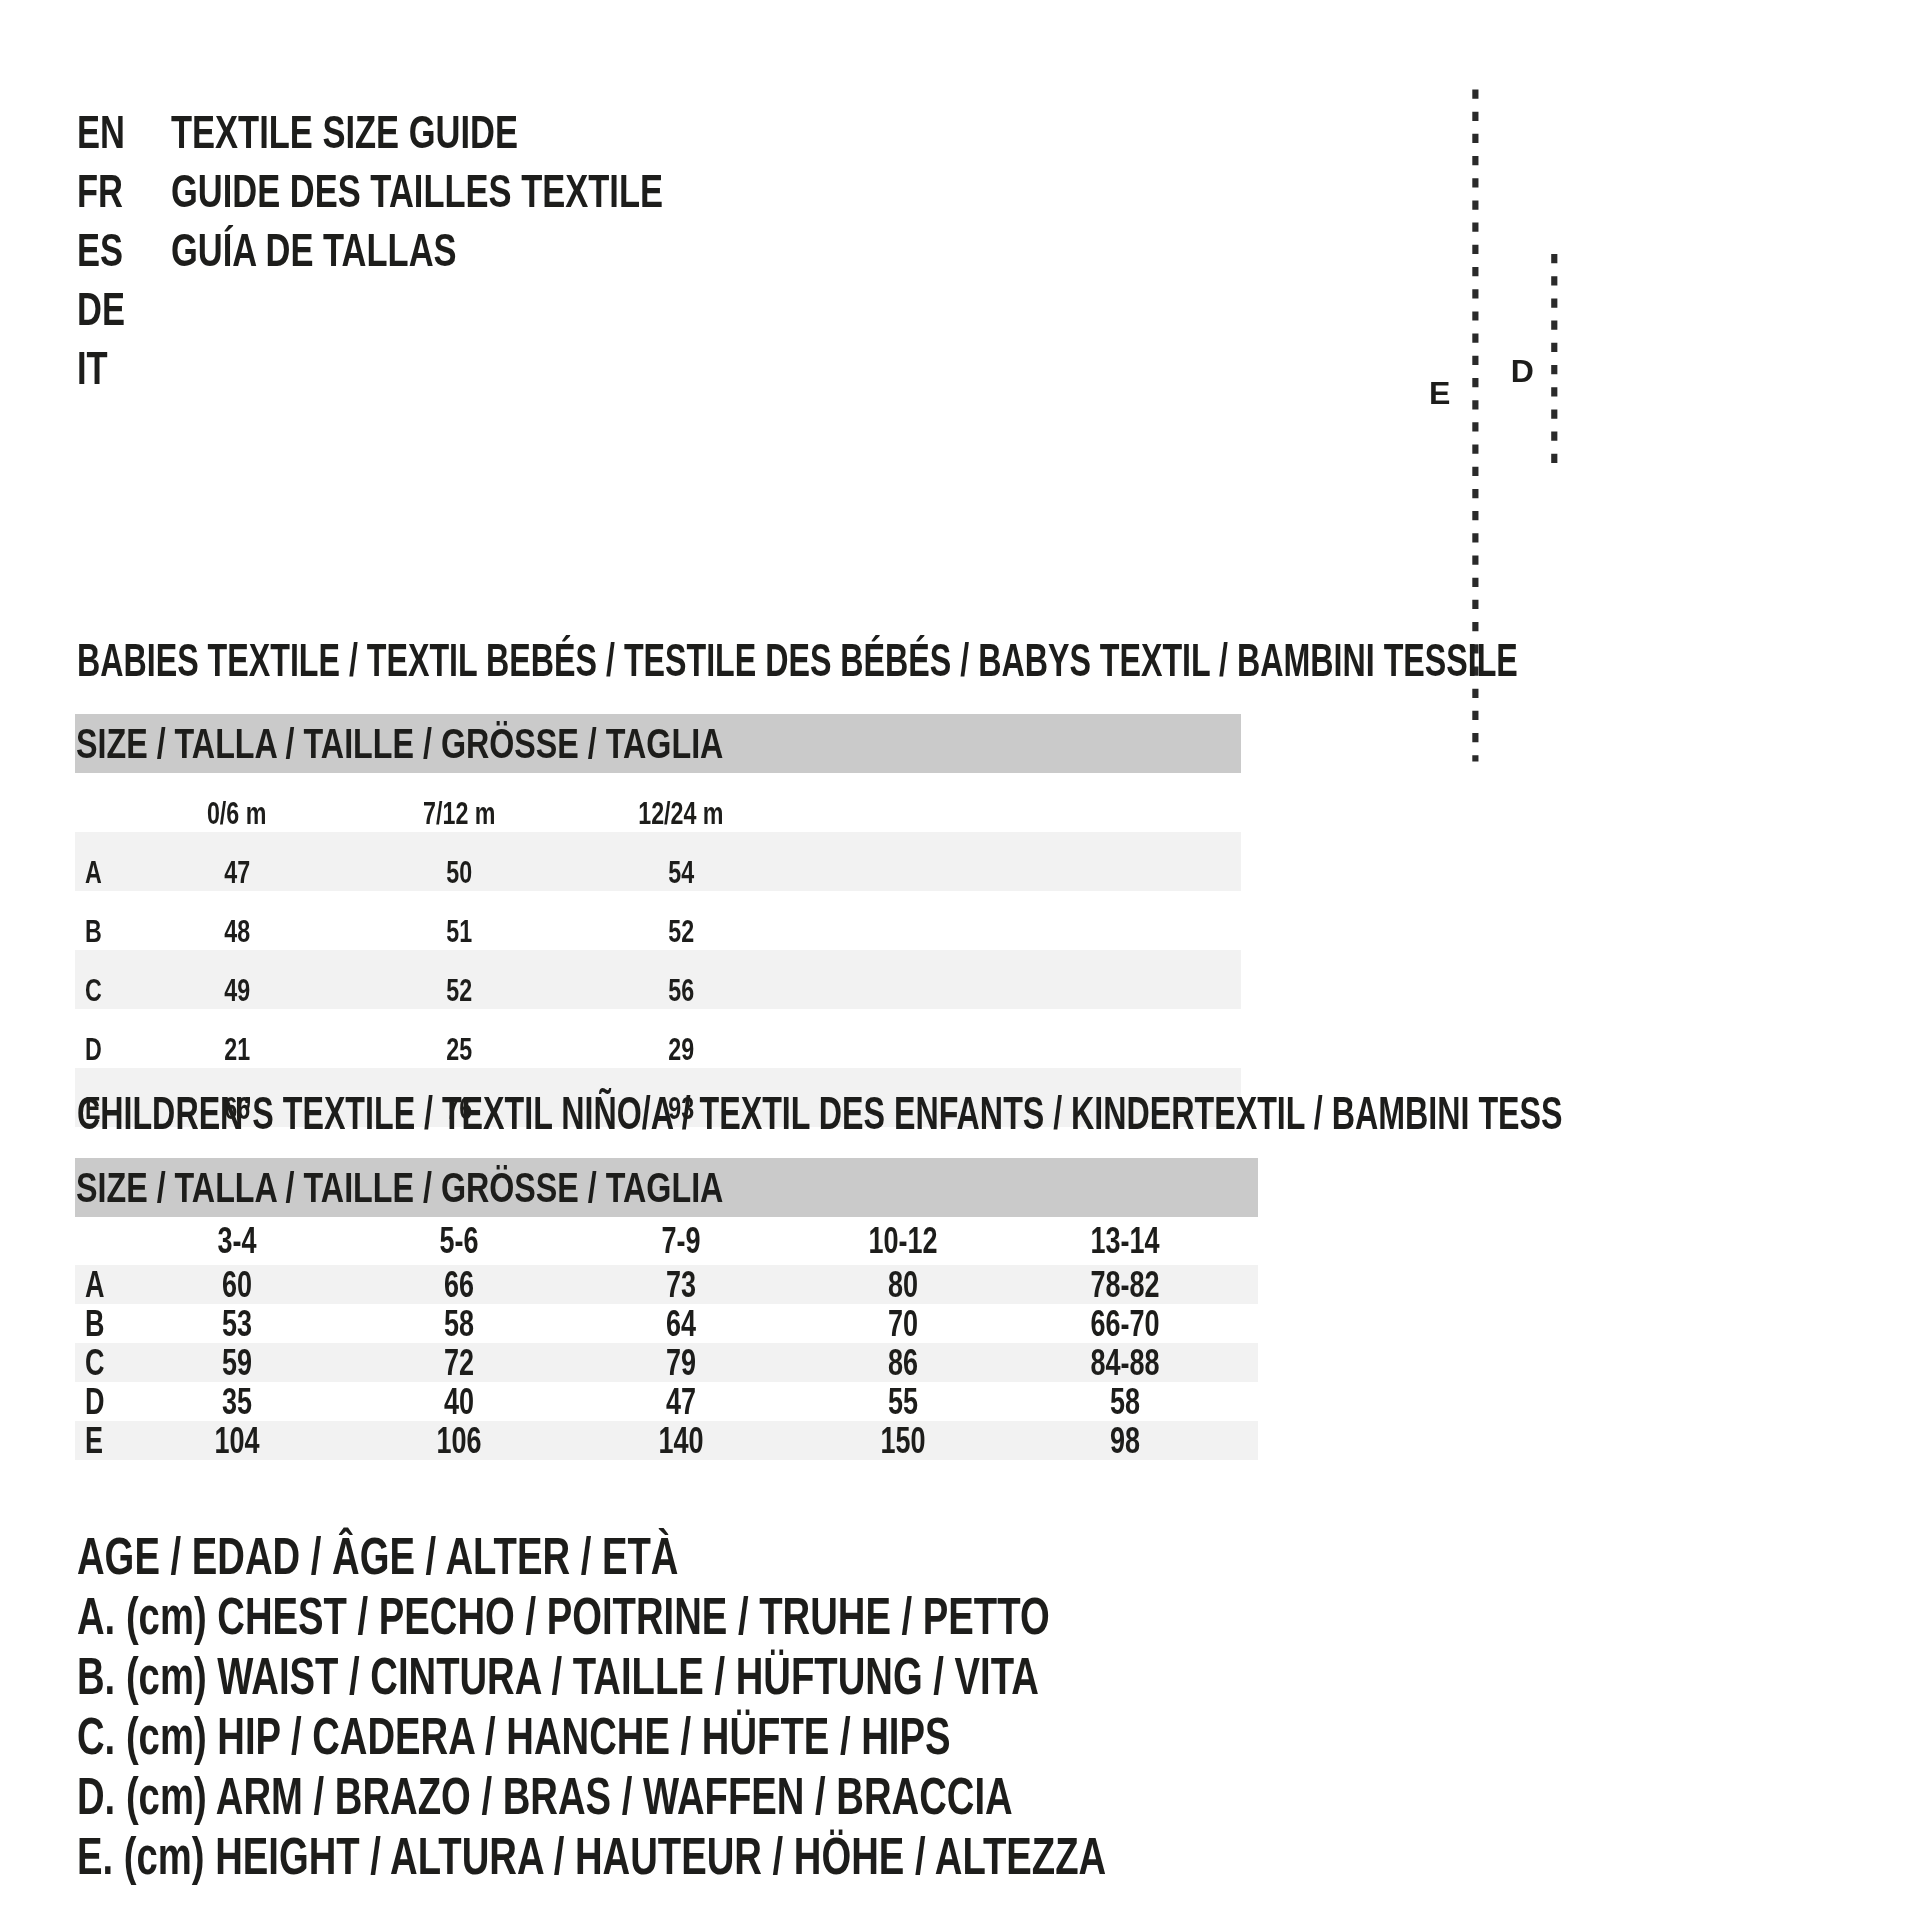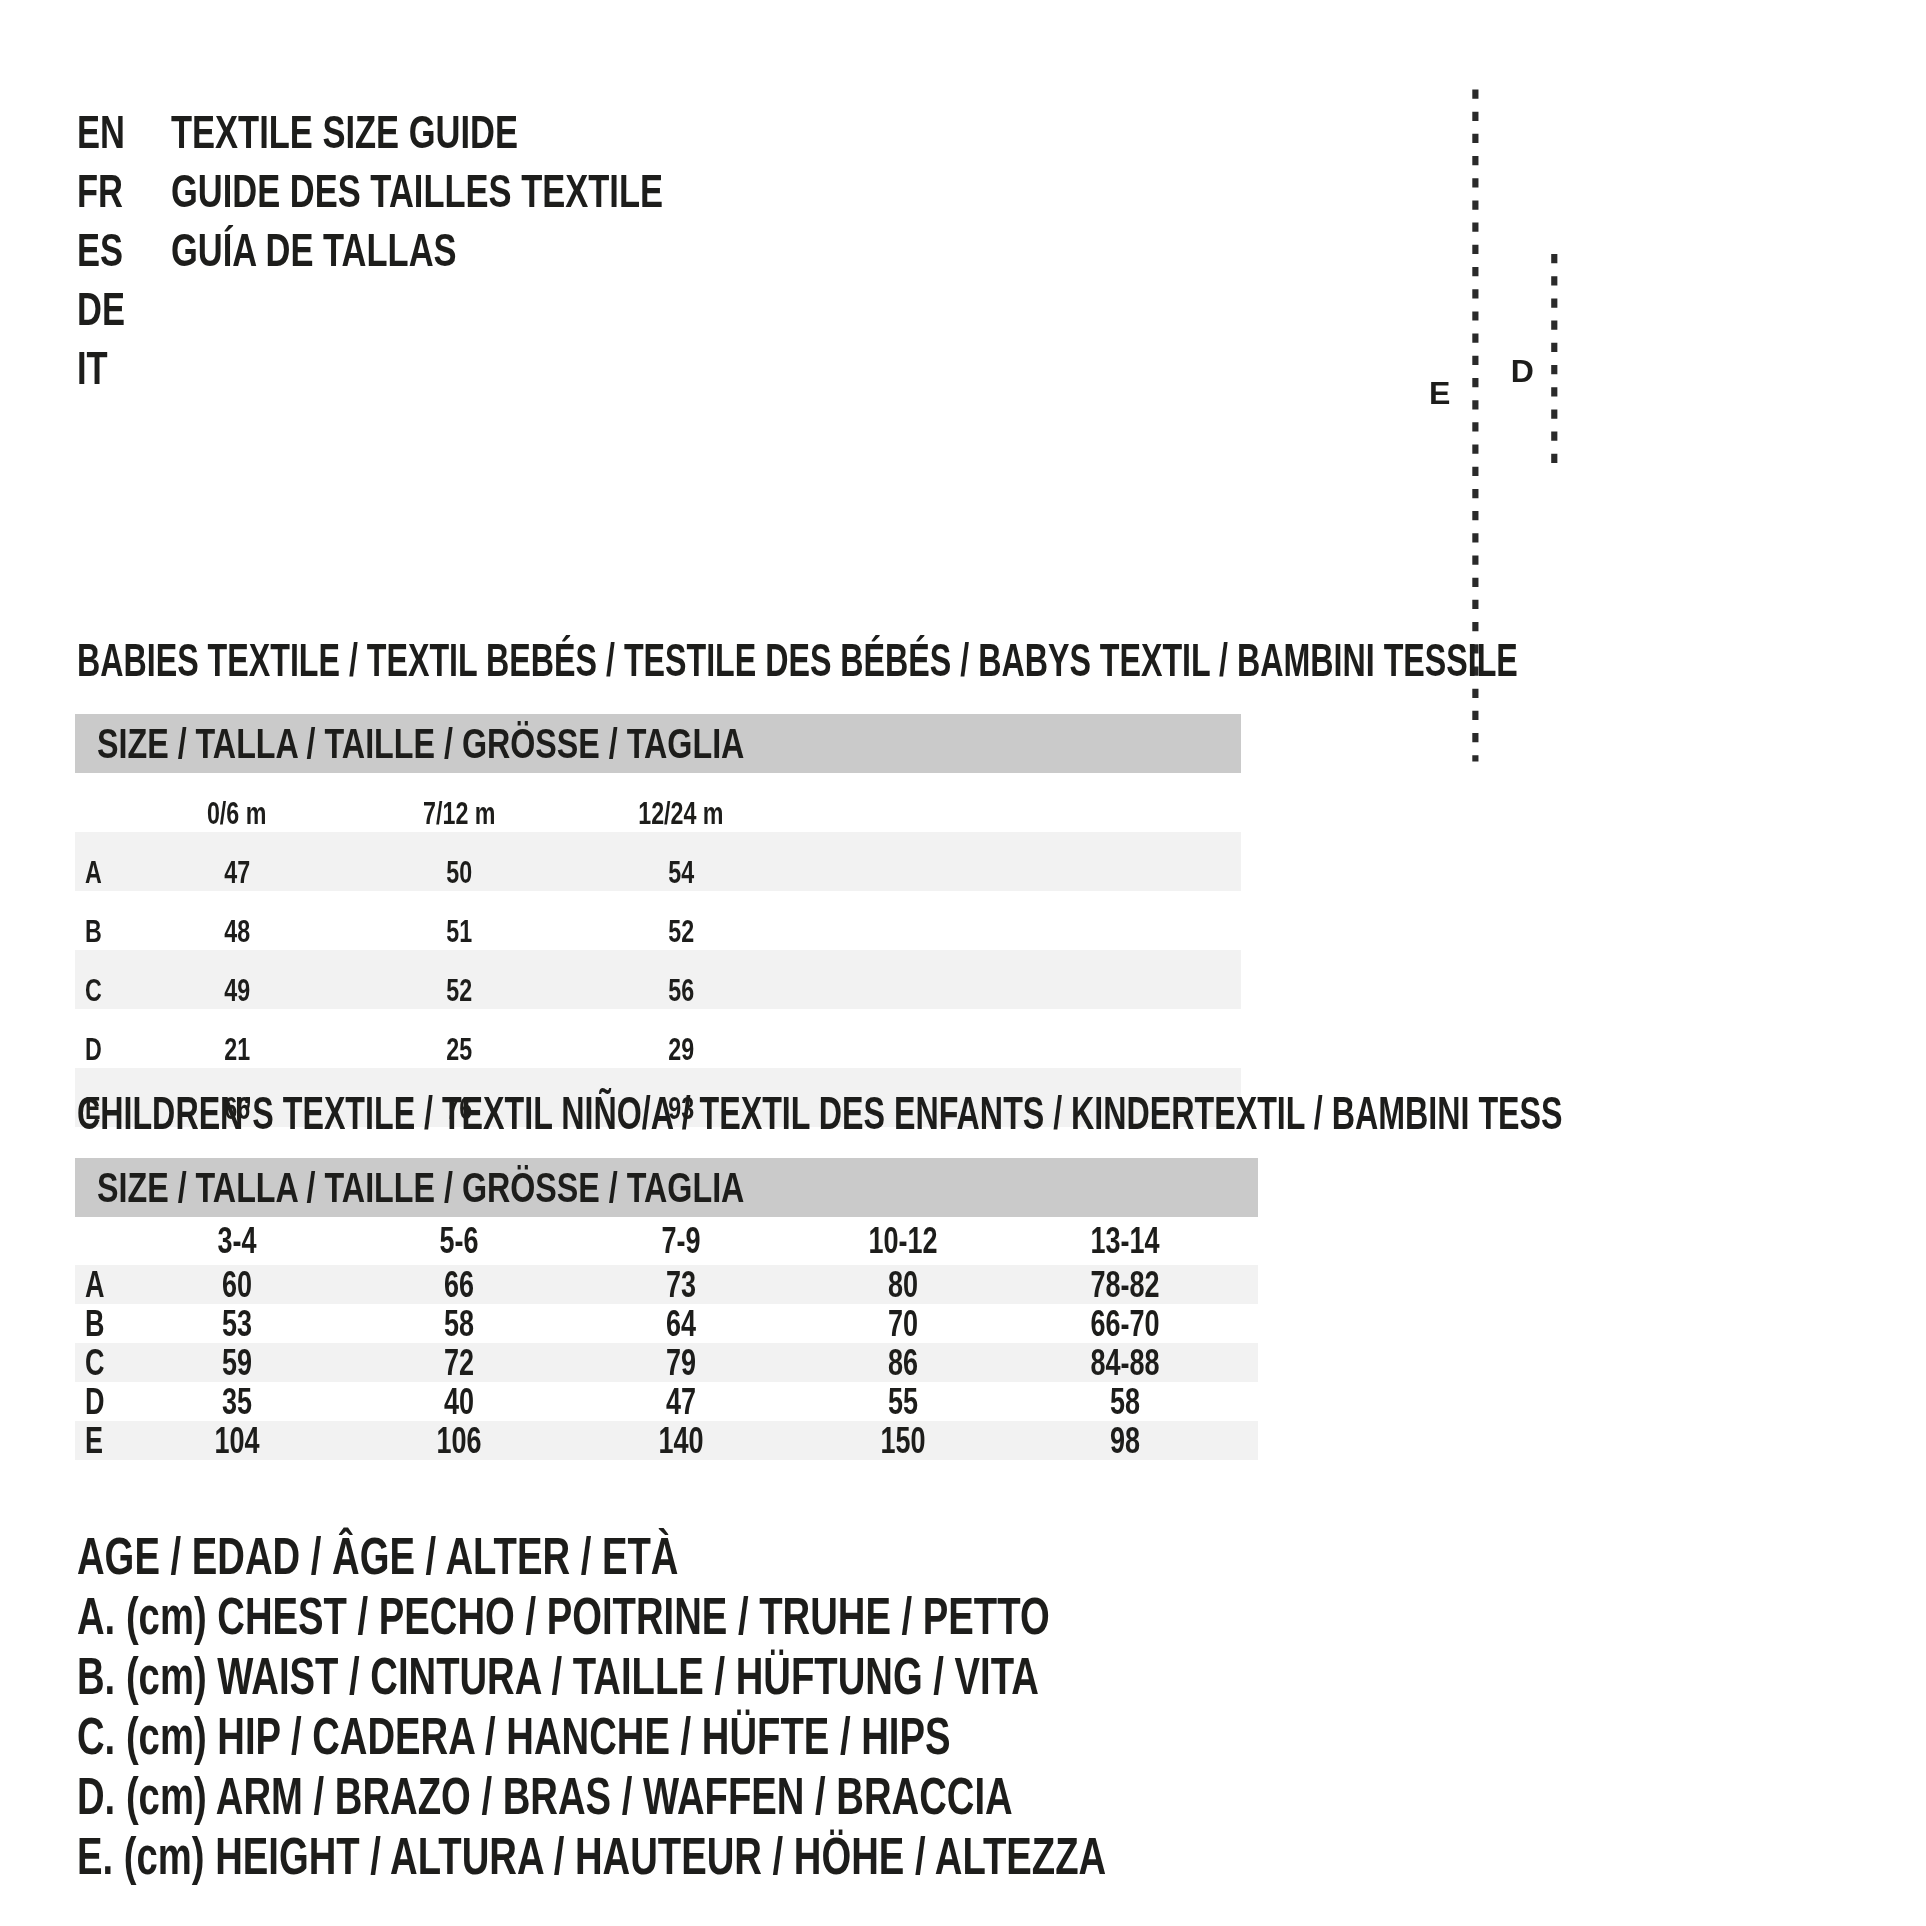--- a/index.html
+++ b/index.html
@@ -19,21 +19,21 @@
 
   
   .section-heading { position:absolute; left:77px; font-size:46px; height:59px; display:flex; align-items:center; }
   .heading-babies { top:630px; }
   .heading-children { top:1083px; }
 
   
   .size-table { position:absolute; left:75px; }
   .babies-table { top:714px; width:1166px; }
   .children-table { top:1158px; width:1183px; }
-  .size-bar { background:#cacaca; display:flex; align-items:center; padding-left:22px; font-size:43px; }
+  .size-bar { background:#cacaca; display:flex; align-items:center; padding-left:1px; font-size:43px; }
   .babies-table .size-bar { height:59px; }
   .children-table .size-bar { height:59px; }
   .t-row { display:flex; align-items:center; }
   .babies-table .t-row { height:59px; font-size:31px;align-items:flex-end; }
   .babies-table .t-colhead { height:59px; }
   .children-table .t-row { height:39px; font-size:36px; }
   .children-table .t-colhead { height:48px; }
   .t-row.striped { background:#f2f2f2; }
   .t-label { flex:0 0 51px; padding-left:10px; box-sizing:border-box; }
   .t-cell { flex:0 0 222px; text-align:center; }

